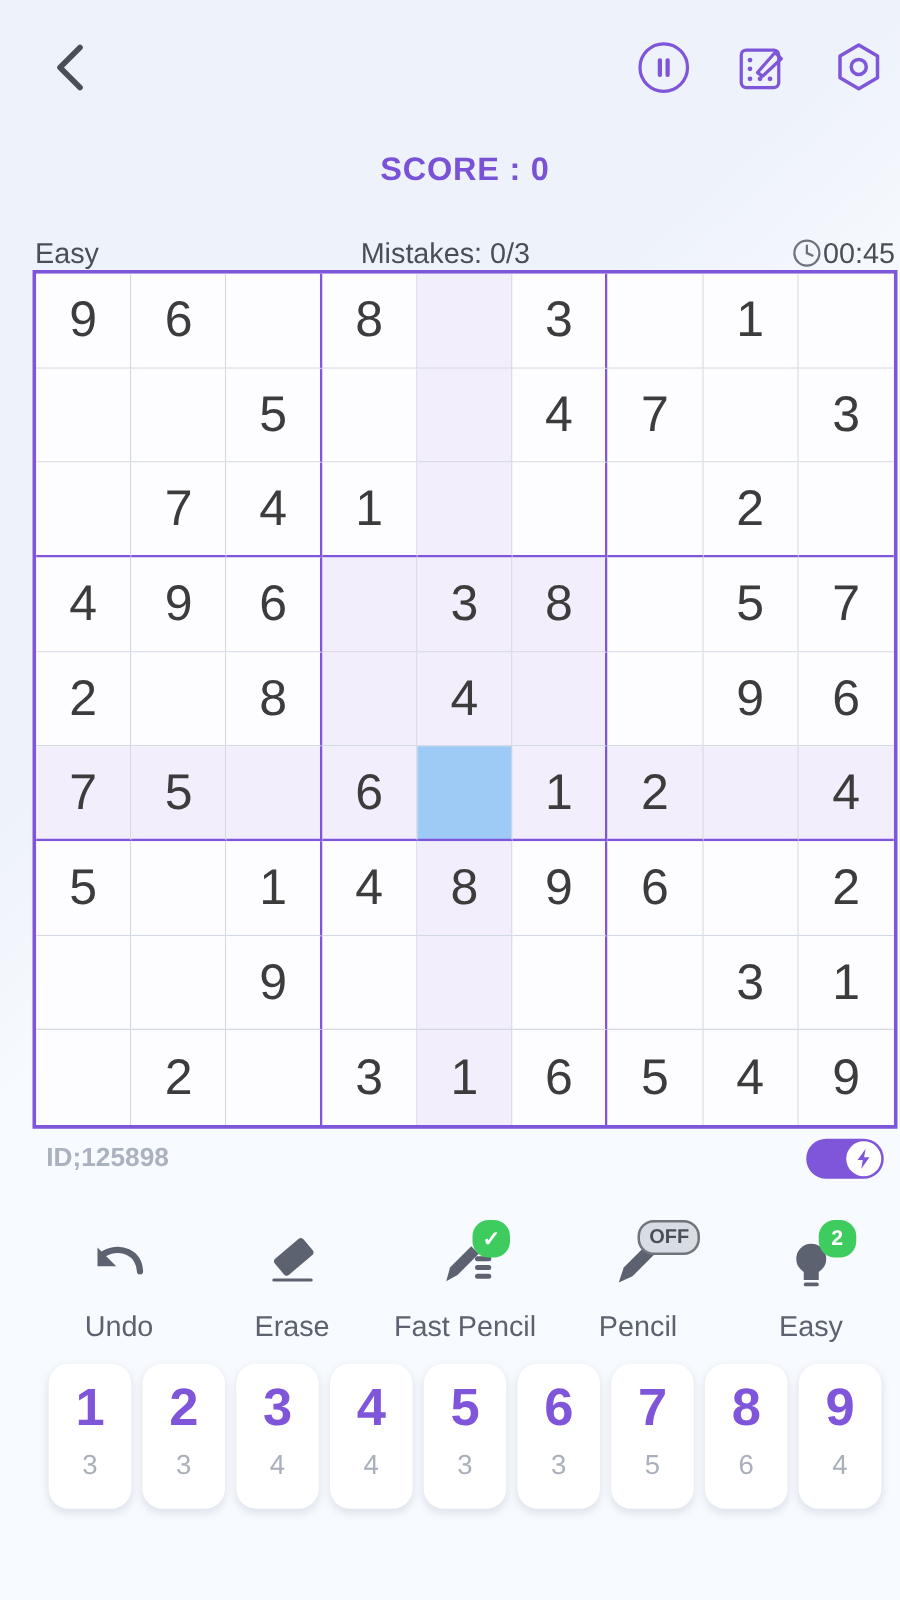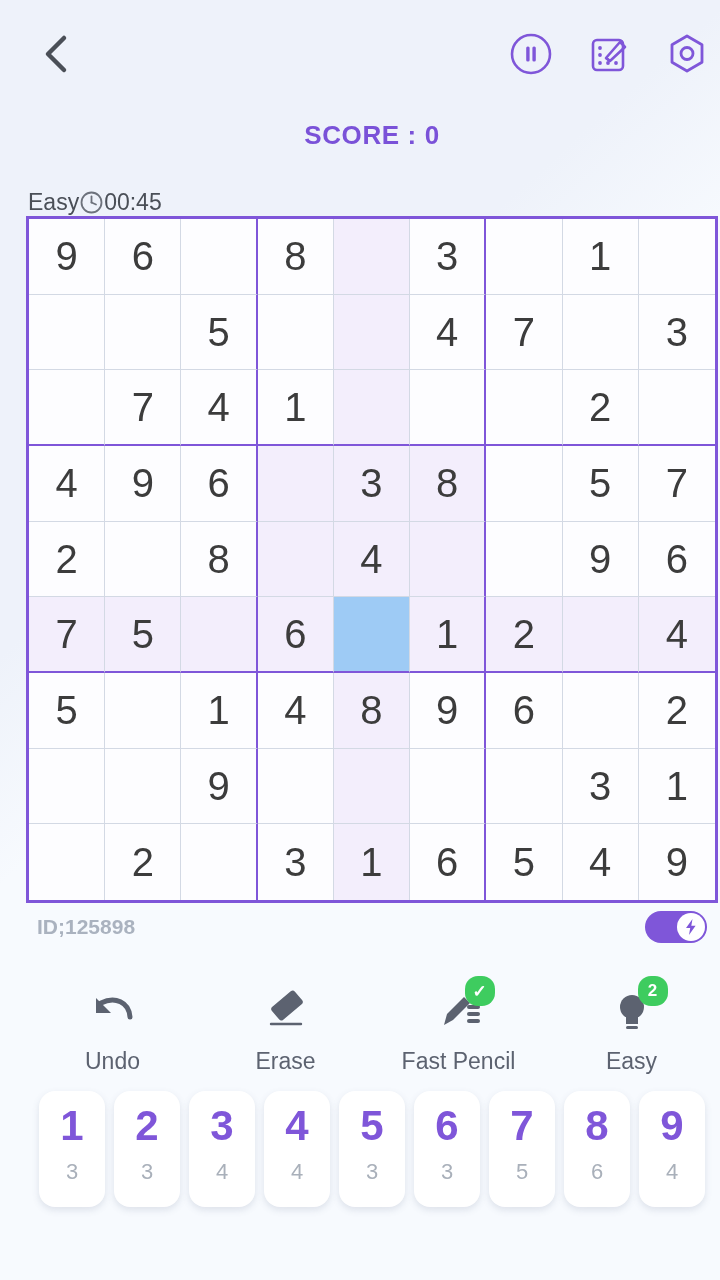--- a/index.html
+++ b/index.html
@@ -279,20 +279,21 @@
 
     </div>
   </div>
 
   <div class="score-row">
     <div class="score-text">SCORE : 0</div>
   </div>
 
   <div class="status-row">
     <div class="status-left">Easy</div>
+    <div class="status-mid">Mistakes: 0/3</div>
     <div class="status-right">
       <svg width="25" height="25" viewBox="0 0 25 25">
         <circle cx="12.5" cy="12.5" r="10" fill="none" stroke="#6d727c" stroke-width="1.8"></circle>
         <line x1="12.5" y1="12.5" x2="12.5" y2="6.5" stroke="#6d727c" stroke-width="1.8" stroke-linecap="round"></line>
         <line x1="12.5" y1="12.5" x2="17" y2="14.5" stroke="#6d727c" stroke-width="1.8" stroke-linecap="round"></line>
       </svg>
       <span>00:45</span>
     </div>
   </div>
 
@@ -423,20 +424,30 @@
           <path d="M13 40 L16 29 L33 12 L39 18 L22 35 Z" fill="#5c6270"></path>
           <rect x="36" y="20" width="13" height="4" rx="2" fill="#5c6270"></rect>
           <rect x="36" y="27" width="13" height="4" rx="2" fill="#5c6270"></rect>
           <rect x="36" y="34" width="13" height="4" rx="2" fill="#5c6270"></rect>
         </svg>
         <div class="badge green">✓</div>
       </div>
       <div class="tool-label">Fast Pencil</div>
     </div>
 
+    <div class="tool">
+      <div class="tool-ico">
+        <svg width="56" height="52" viewBox="0 0 56 52">
+          <path d="M13 41 L17 29 L35 11 L42 18 L24 36 Z" fill="#5c6270"></path>
+          <path d="M35 11 L42 18 L45 14 L39 8 Z" fill="#5c6270"></path>
+        </svg>
+        <div class="badge off wide">OFF</div>
+      </div>
+      <div class="tool-label">Pencil</div>
+    </div>
 
     <div class="tool">
       <div class="tool-ico">
         <svg width="56" height="52" viewBox="0 0 56 52">
           <circle cx="28" cy="22" r="12" fill="#5c6270"></circle>
           <rect x="22" y="31" width="12" height="8" fill="#5c6270"></rect>
           <rect x="22" y="41" width="12" height="3" rx="1.5" fill="#5c6270"></rect>
         </svg>
         <div class="badge round">2</div>
       </div>

